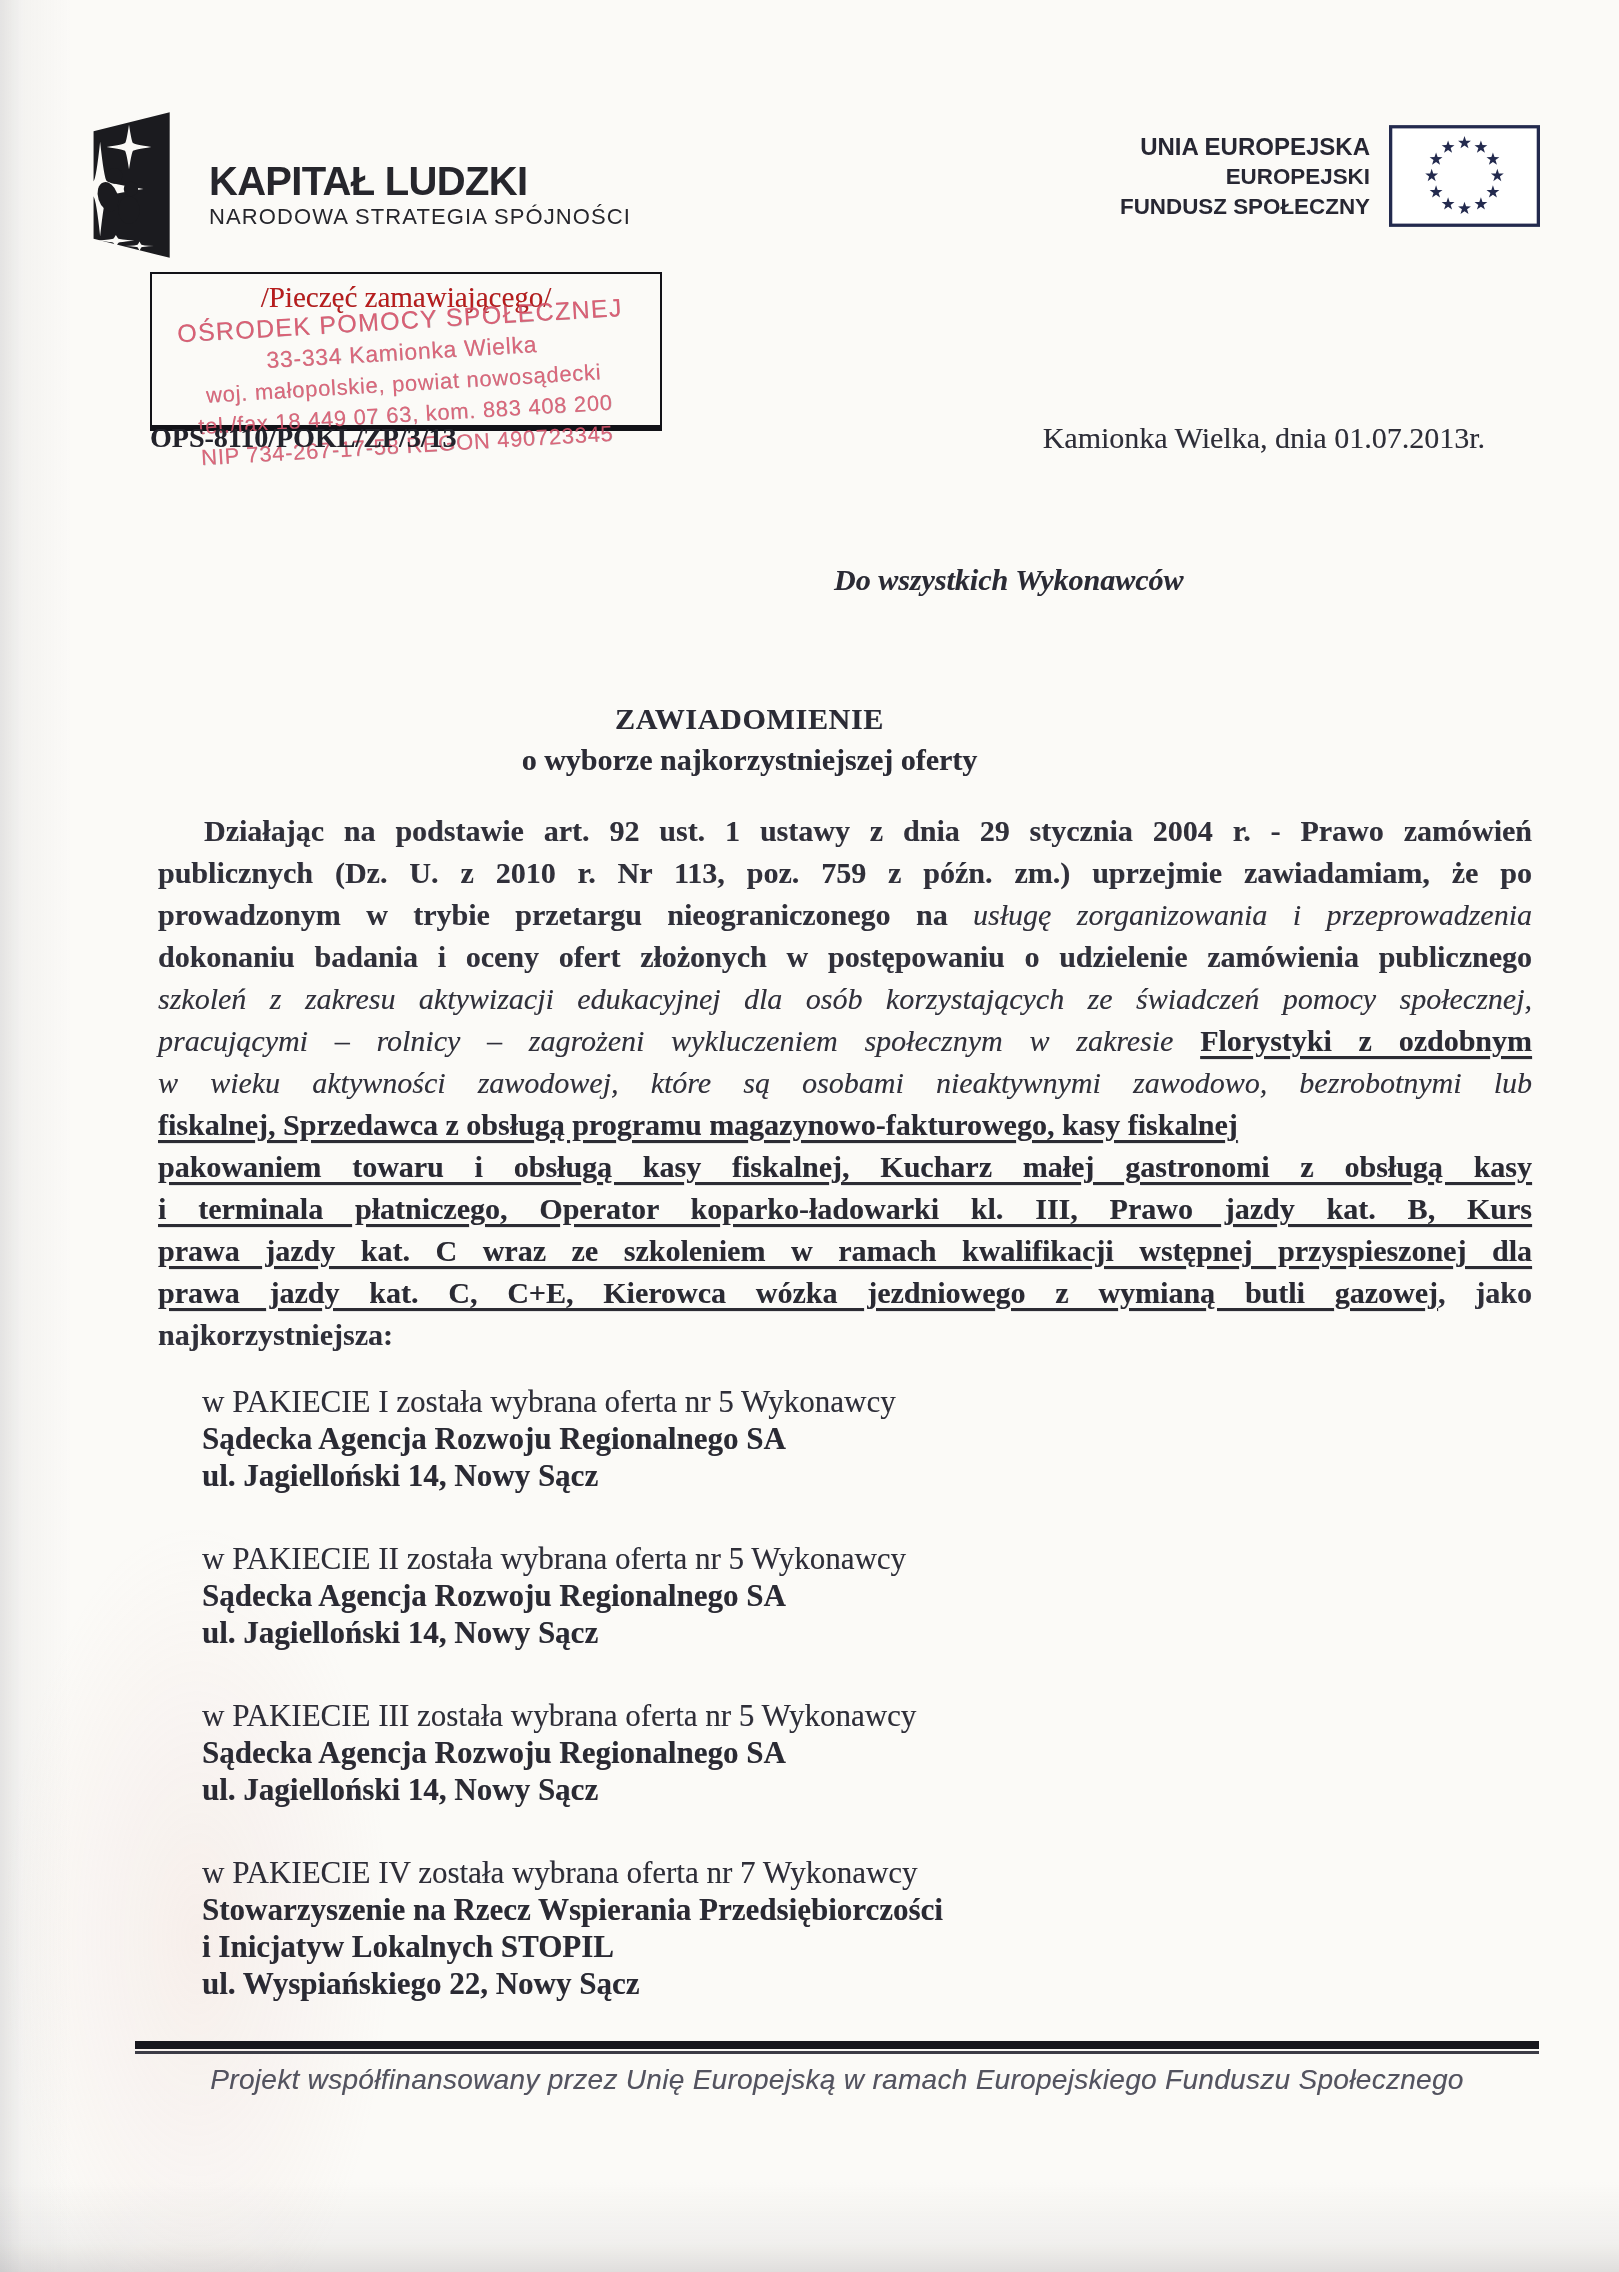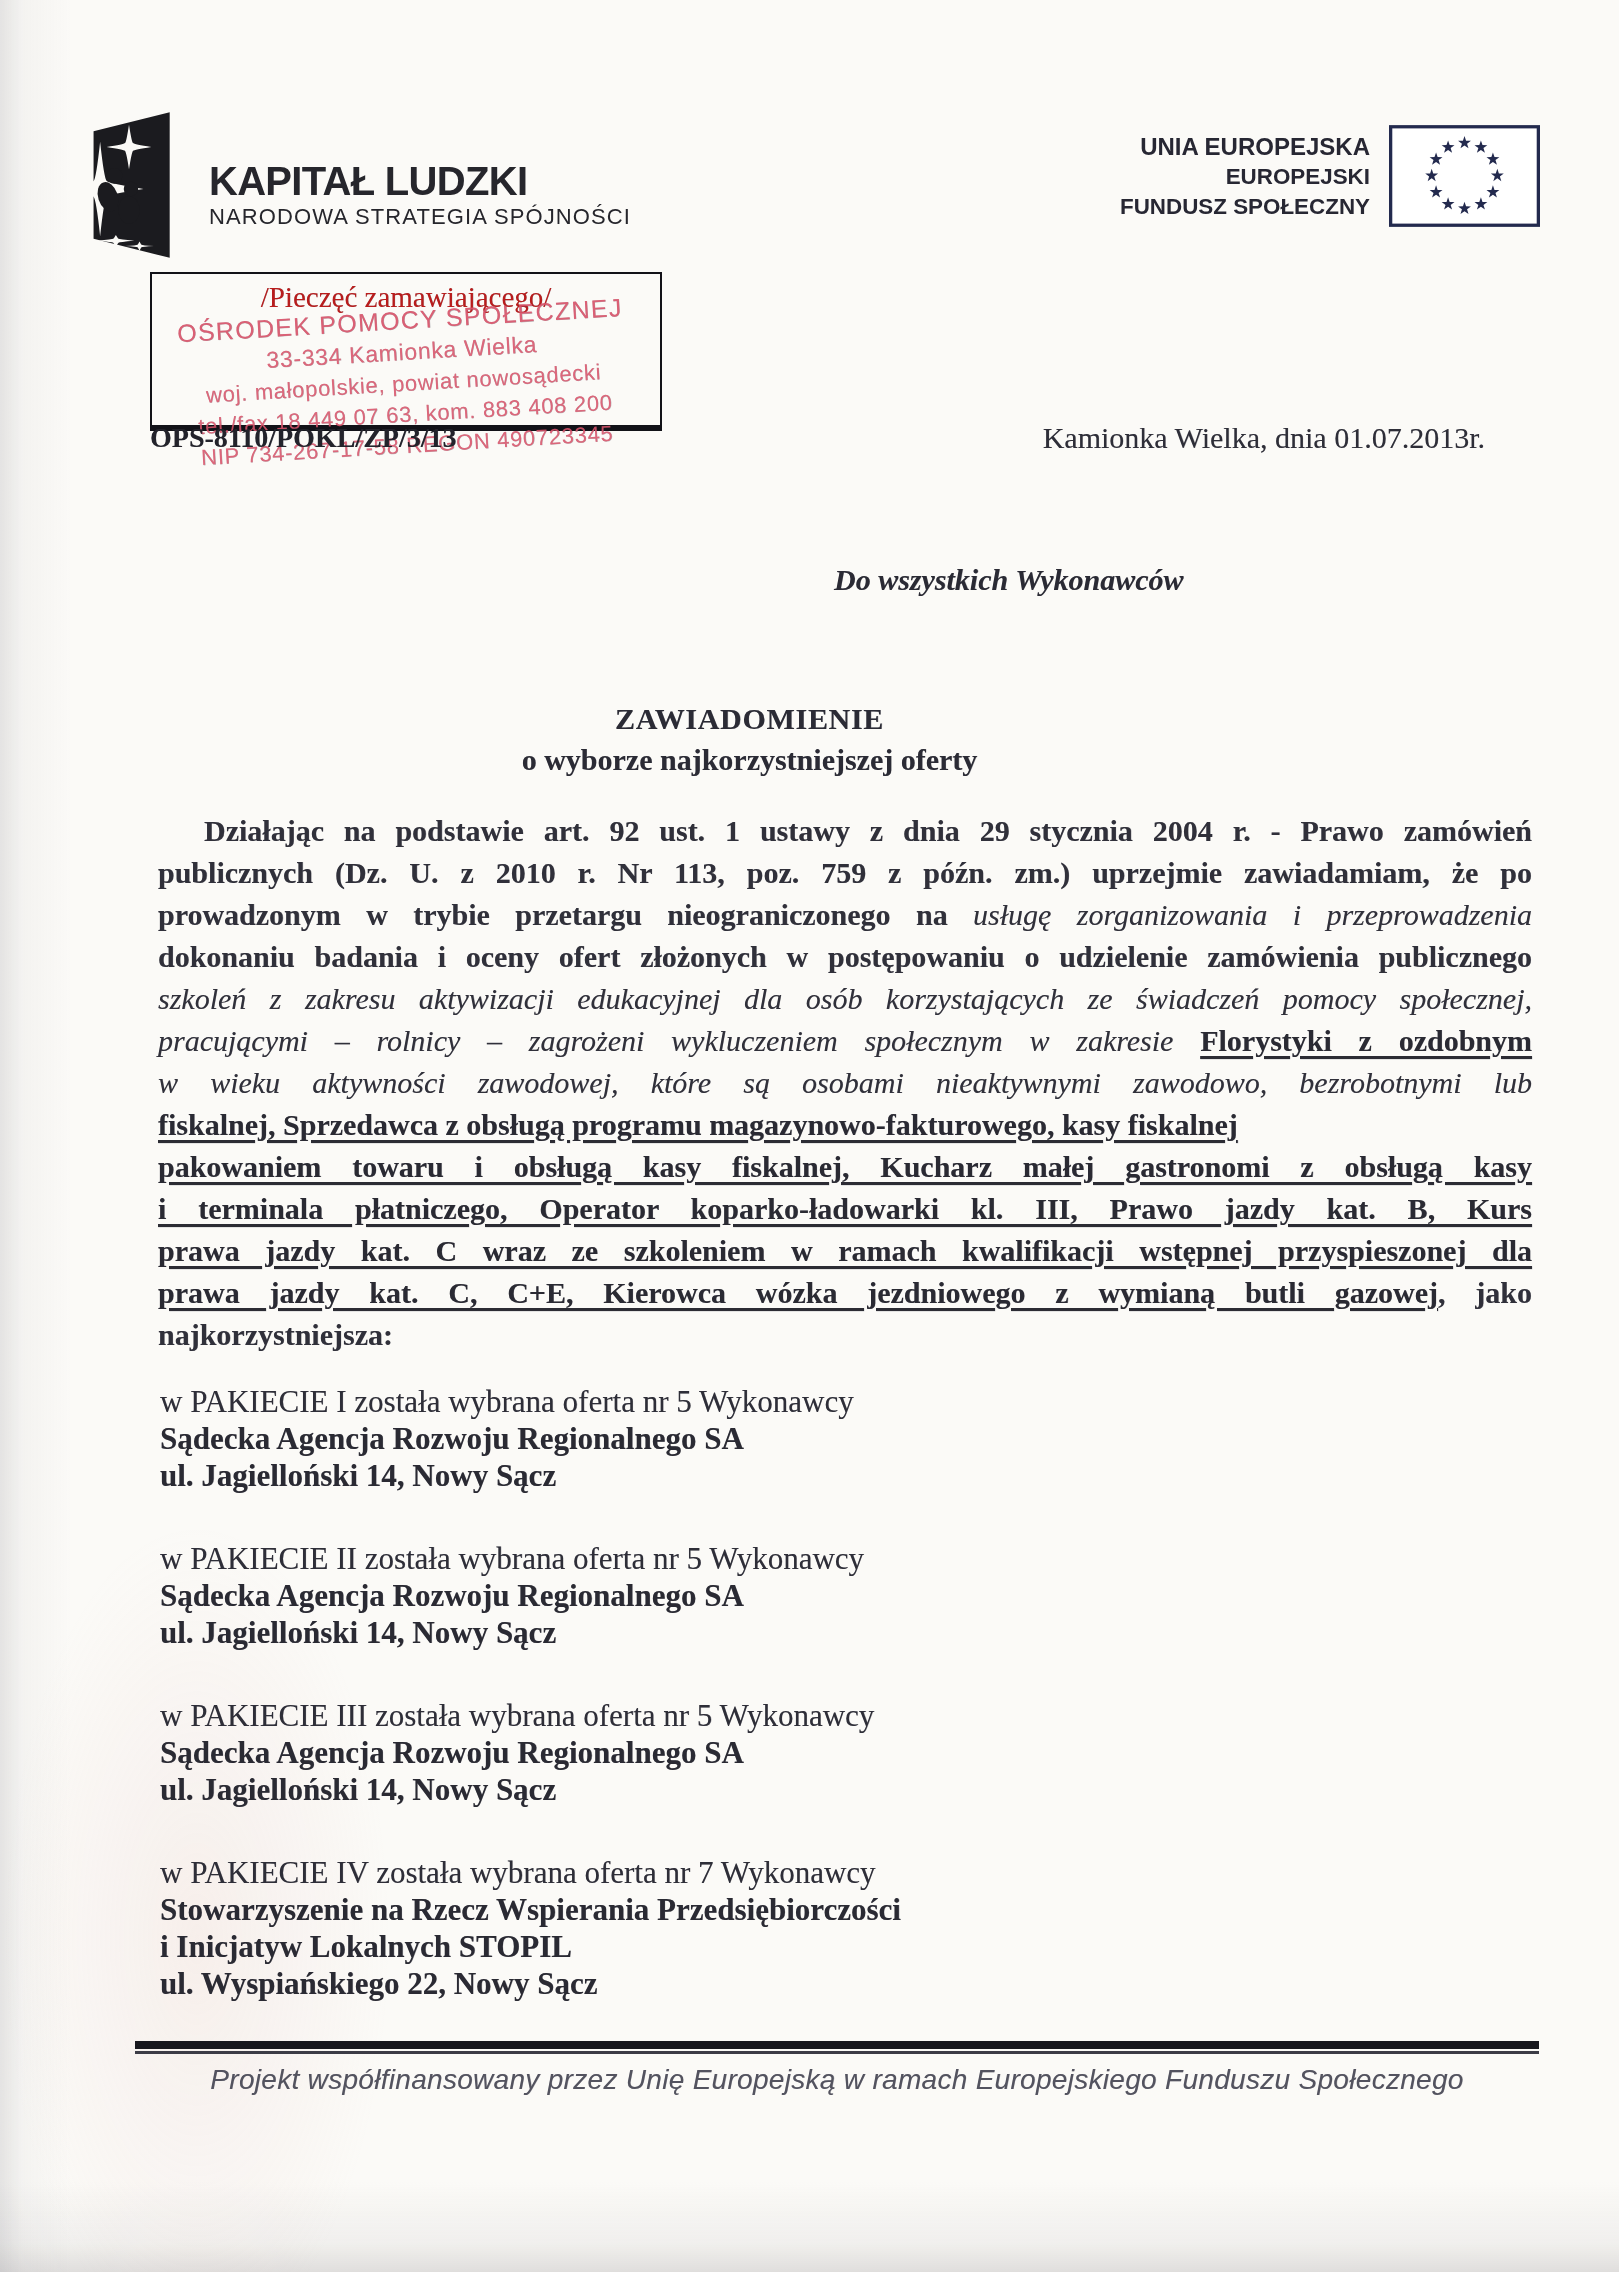--- a/index.html
+++ b/index.html
@@ -53,21 +53,21 @@
   .body-par{left:158px;top:810px;width:1374px;font-size:30px;line-height:42px;color:#30303a;}
   .bline{width:100%;}
   .jl{text-align:justify;text-align-last:justify;}
   .ind{text-indent:46px;}
   .rg{font-style:normal;font-weight:bold;}
   .it{font-style:italic;}
   .bu{font-weight:bold;text-decoration:underline;text-decoration-thickness:2.6px;text-underline-offset:5.3px;text-decoration-color:#2c2c34;color:#2a2a33;}
 
   
   .packages{left:160px;top:1383px;width:1374px;font-size:31px;line-height:37px;color:#2e2e38;}
-  .pkg{margin-bottom:46px;}
+  .pkg{margin-bottom:46px;margin-left:42px;}
   .pkg-intro{font-weight:normal;}
   .pkg-line{font-weight:bold;color:#2a2a33;}
   .pkg-line:empty{display:none;}
 
   
   .footer-rule{left:135px;top:2041px;width:1404px;height:14.5px;
     background:linear-gradient(to bottom,#17171d 0px,#17171d 8px,transparent 8px,transparent 10.5px,#3c3c46 10.5px,#3c3c46 13px,transparent 13px);}
   .footer-note{left:135px;top:2064px;width:1404px;text-align:center;
     font-family:"Liberation Sans","DejaVu Sans",sans-serif;font-style:italic;
     font-size:28px;color:#53535f;letter-spacing:0.3px;text-shadow:0.3px 0.3px 0.5px rgba(80,80,95,0.35);}

